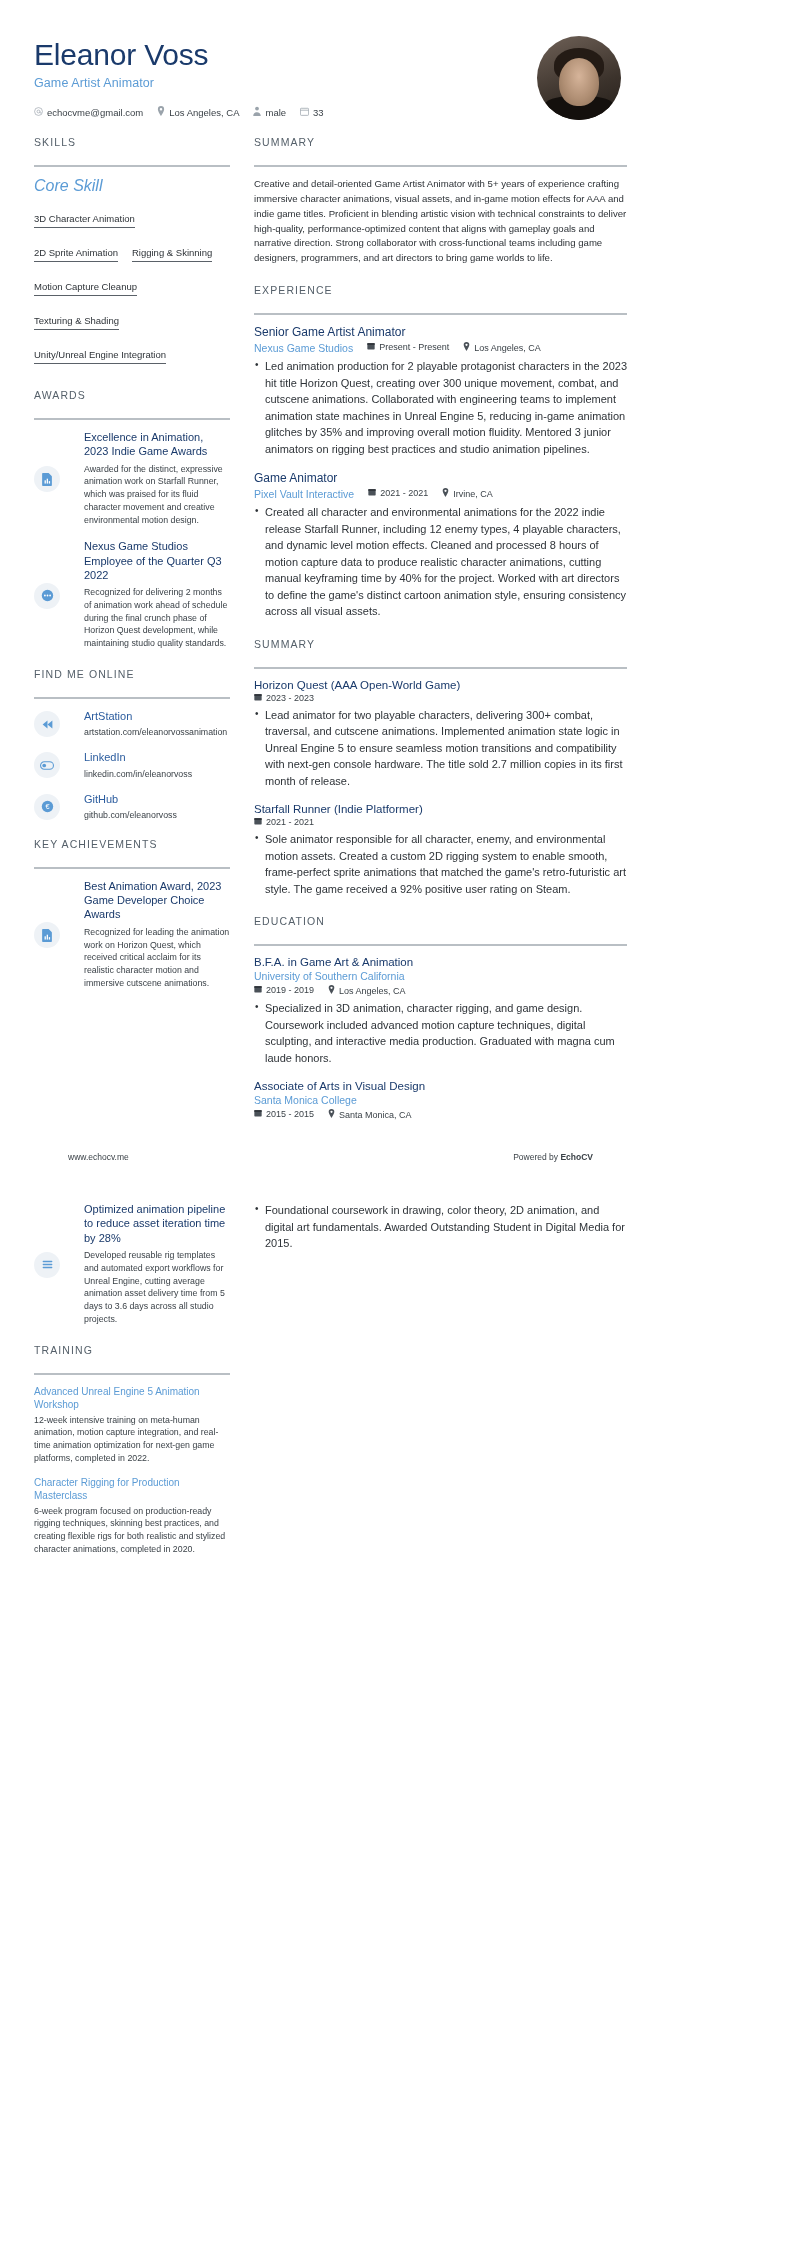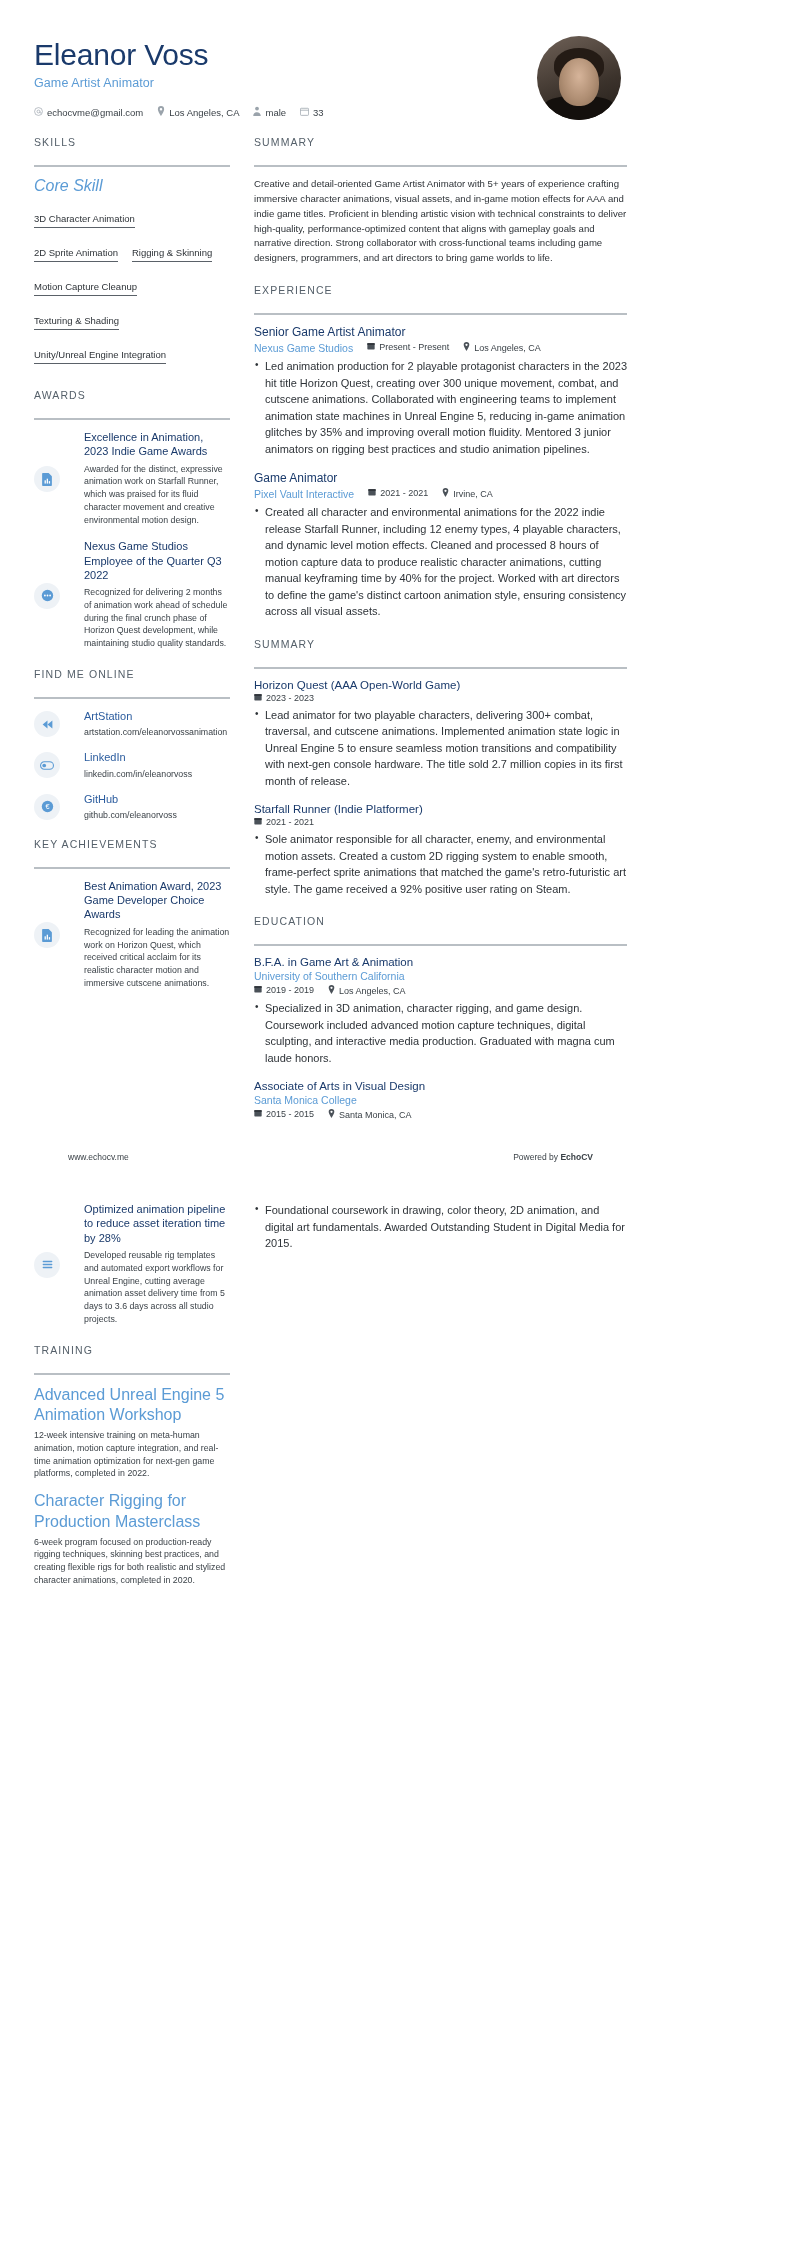--- a/index.html
+++ b/index.html
@@ -130,21 +130,21 @@
   .entry-title.link { color: #2b5c9e; }
   .entry-desc {
     font-size: 8.8px;
     color: #3b4248;
     line-height: 1.45;
   }
   .entry-sub { font-size: 8.8px; color: #3b4248; margin-top: 1px; }
 
   
   .training-item { margin-bottom: 11px; }
-  .training-title { font-size: 16px; color: #5b9bd5; line-height: 1.3; margin-bottom: 3px; }
+  .training-title { font-size: 10px; color: #5b9bd5; line-height: 1.3; margin-bottom: 3px; }
   .training-desc { font-size: 8.8px; color: #3b4248; line-height: 1.45; }
 
   
   .summary-text { font-size: 9.6px; line-height: 1.55; color: #2e3338; }
   .job { margin-bottom: 14px; }
   .job-title { font-size: 12px; color: #1a3a6b; margin-bottom: 3px; }
   .job-meta { display: flex; align-items: flex-start; gap: 14px; margin-bottom: 4px; flex-wrap: wrap; }
   .company { font-size: 10.5px; color: #5b9bd5; }
   .meta-bit { display: flex; align-items: center; gap: 4px; font-size: 9px; color: #3b4248; }
   ul.bullets { list-style: none; margin: 0; padding: 0; }

